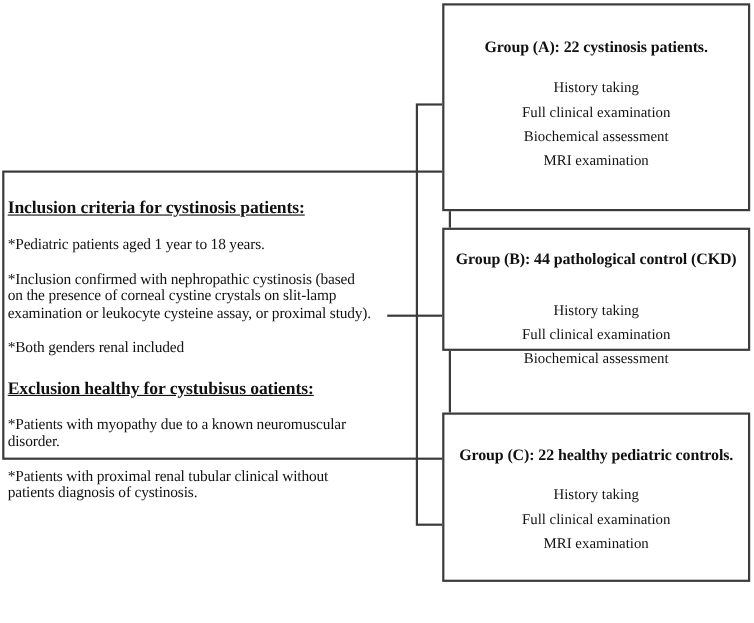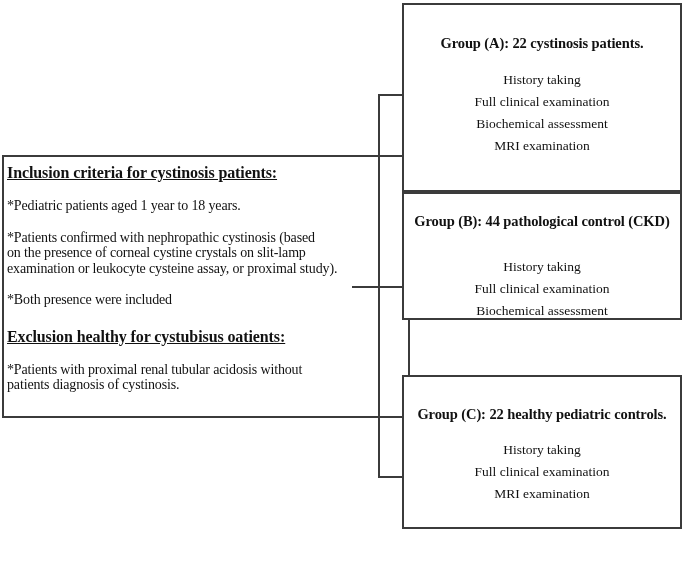--- a/index.html
+++ b/index.html
@@ -12,32 +12,32 @@
     color: #111111;
     overflow: hidden;
   }
   .box {
     position: absolute;
     border: 2px solid #3b3b3b;
     background: #ffffff;
     box-sizing: border-box;
   }
   
-  .left-box { left: 2px; top: 155px; width: 408px; height: 263px; padding: 7px 1px 0 3px; }
+  .left-box { left: 2px; top: 155px; width: 408px; height: 263px; padding: 24px 1px 0 3px; }
   .lb-heading {
     font-size: 16px; font-weight: bold; text-decoration: underline;
     letter-spacing: -0.1px; white-space: nowrap;
   }
   .lb-heading.exclusion { margin-top: 20px; }
   .para { margin-top: 16px; }
   .line { font-size: 14px; line-height: 15.5px; letter-spacing: -0.15px; white-space: nowrap; }
   
   .group-box { left: 402px; width: 280px; text-align: center; }
   #group-a { top: 3px;   height: 189px; }
-  #group-b { top: 192px; height: 128px; }
+  #group-b { top: 207px; height: 112px; }
   #group-c { top: 375px; height: 154px; }
   .g-heading { font-weight: bold; font-size: 14.5px; letter-spacing: -0.1px; }
   .g-item { font-size: 13.5px; line-height: 22px; }
   #group-a .g-heading { margin-top: 30px; }
   #group-a .g-items   { margin-top: 17px; }
   #group-b .g-heading { margin-top: 19px; }
   #group-b .g-items   { margin-top: 26px; }
   #group-c .g-heading { margin-top: 29px; }
   #group-c .g-items   { margin-top: 16px; }
   
@@ -53,34 +53,38 @@
 <div class="canvas">
 
   <div class="box left-box">
     <div class="lb-heading">Inclusion criteria for cystinosis patients:</div>
 
     <div class="para">
       <div class="line">*Pediatric patients aged 1 year to 18 years.</div>
     </div>
 
     <div class="para">
-      <div class="line">*Patients confirmed with nephropathic cystinosis (based</div>
+      <div class="line">*Inclusion confirmed with nephropathic cystinosis (based</div>
       <div class="line">on the presence of corneal cystine crystals on slit-lamp</div>
       <div class="line">examination or leukocyte cysteine assay, or proximal study).</div>
     </div>
 
     <div class="para">
-      <div class="line">*Both presence were included</div>
+      <div class="line">*Both genders renal included</div>
     </div>
 
     <div class="lb-heading exclusion">Exclusion healthy for cystubisus oatients:</div>
 
+    <div class="para">
+      <div class="line">*Patients with myopathy due to a known neuromuscular</div>
+      <div class="line">disorder.</div>
+    </div>
 
     <div class="para">
-      <div class="line">*Patients with proximal renal tubular acidosis without</div>
+      <div class="line">*Patients with proximal renal tubular clinical without</div>
       <div class="line">patients diagnosis of cystinosis.</div>
     </div>
   </div>
 
   <div class="connector trunk"></div>
   <div class="connector branch-top"></div>
   <div class="connector branch-mid"></div>
   <div class="connector branch-bottom"></div>
 
   <div class="box group-box" id="group-a">

